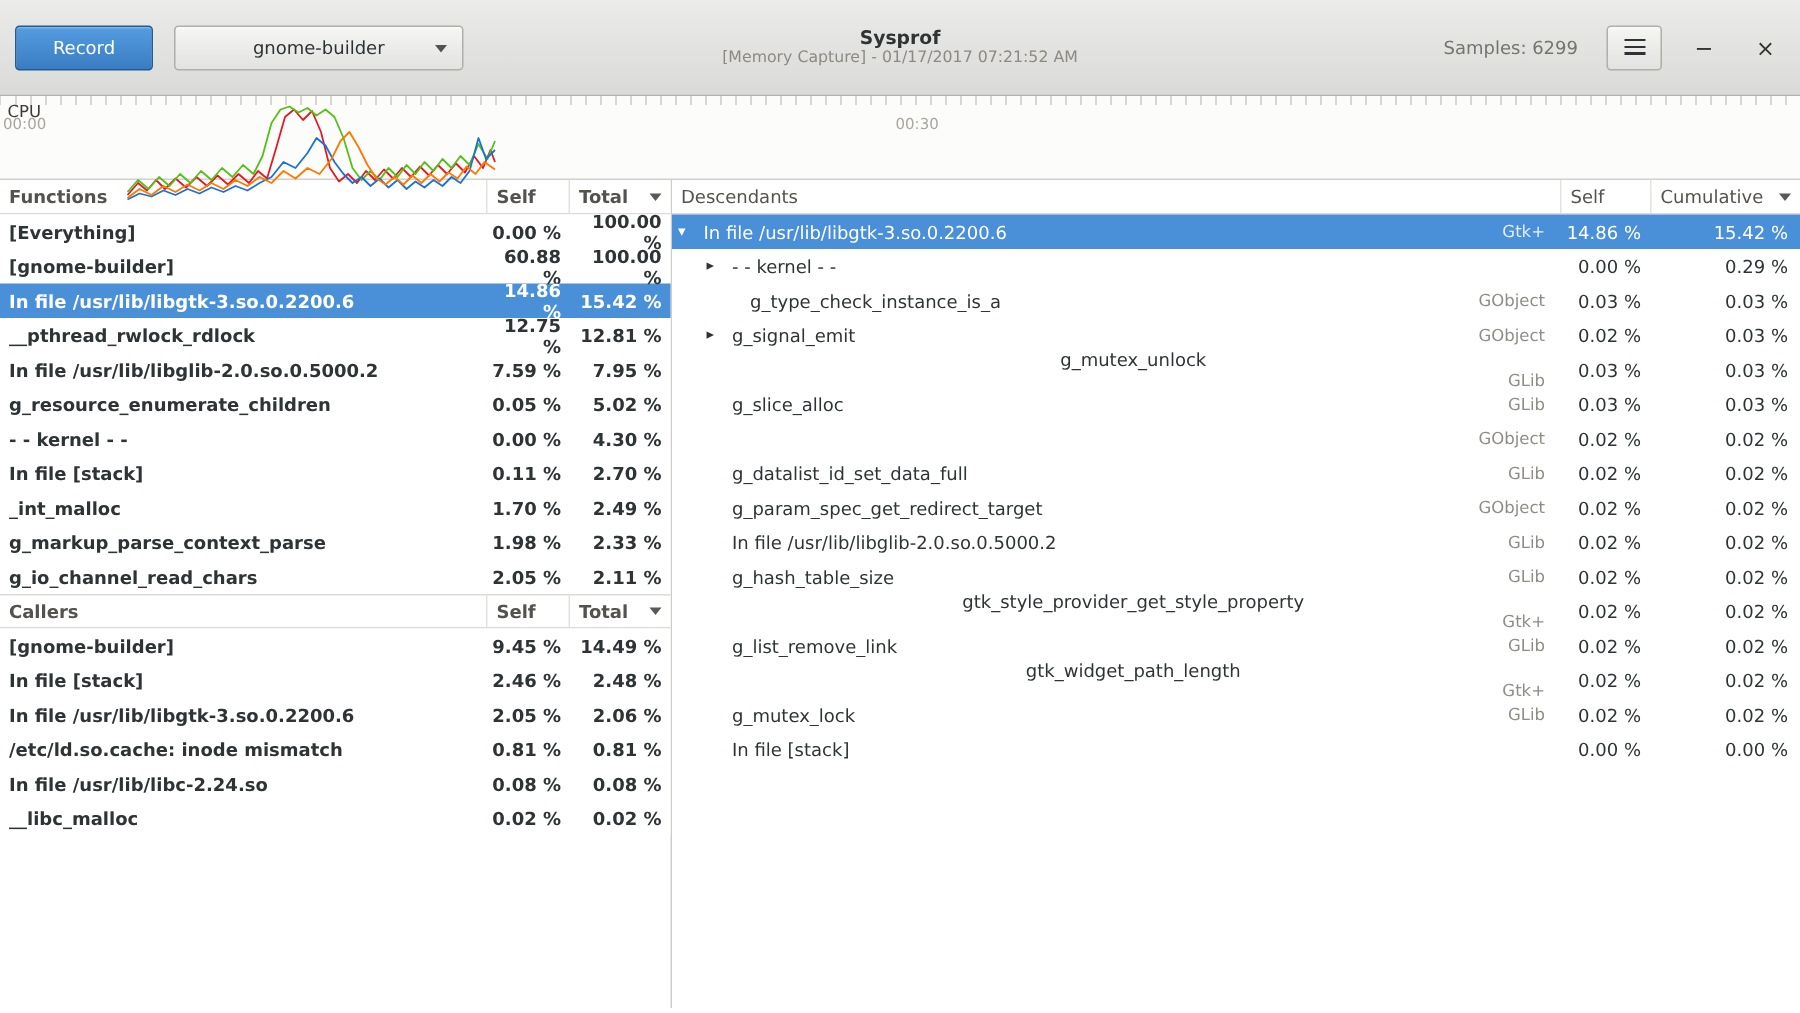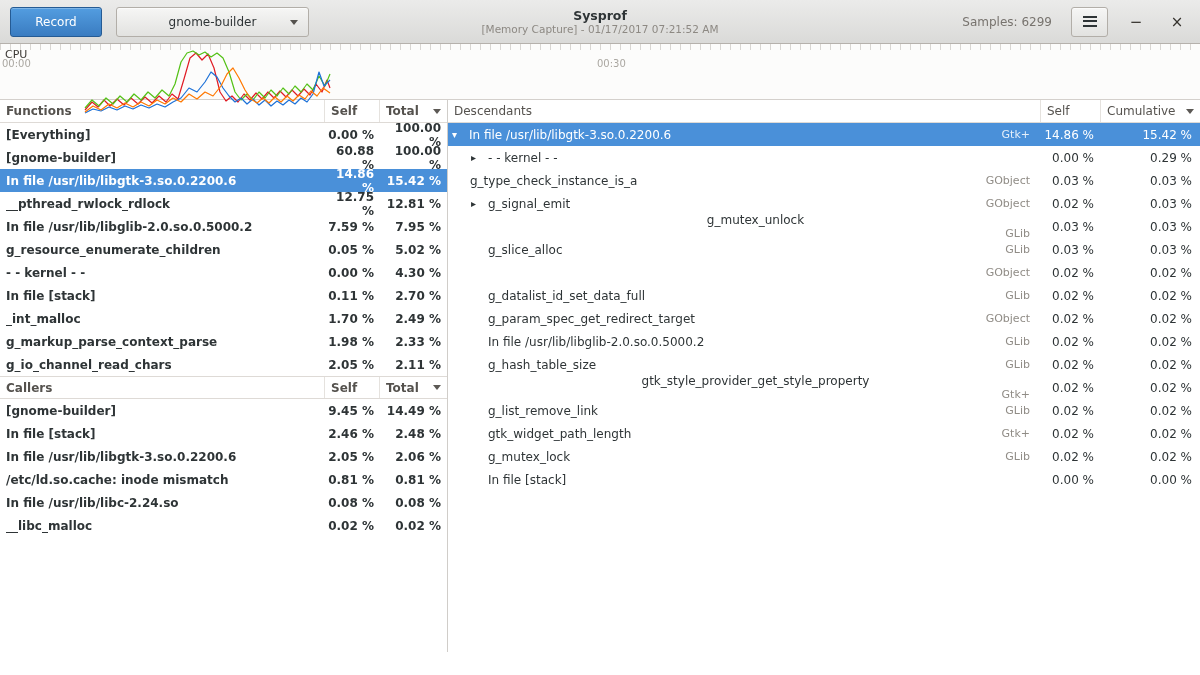--- a/index.html
+++ b/index.html
@@ -6,21 +6,21 @@
   html,body { margin:0; padding:0; }
   body {
     width:1200px; height:675px; overflow:hidden;
     font-family:"DejaVu Sans","Liberation Sans",sans-serif;
     font-size:12px; color:#2e3436; background:#fff;
   }
   button { font-family:inherit; cursor:default; }
 
   
   .headerbar {
-    height:44px; display:flex; align-items:center; gap:14px;
+    height:64px; display:flex; align-items:center; gap:14px;
     padding:0 10px; position:relative;
     background:linear-gradient(to bottom,#ebebea,#dadad8);
     border-bottom:1px solid #b5b1ac;
   }
   .btn {
     height:30px; border-radius:3px; border:1px solid #b2aea8;
     background:linear-gradient(to bottom,#f6f6f5,#e2e2e0);
     display:flex; align-items:center; justify-content:center;
     font-size:12px; color:#2e3436; padding:0 10px;
     box-shadow:inset 0 1px rgba(255,255,255,.6);
@@ -282,21 +282,21 @@
         <div class="trow">
           <div class="d-name" style="padding-left: 23px;">
             <span class="expander">▸</span>
             <span class="d-label">- - kernel - -</span>
             <span class="d-cat"></span>
           </div>
           <div class="d-self">0.00 %</div>
           <div class="d-cum">0.29 %</div>
         </div>
         <div class="trow">
-          <div class="d-name" style="padding-left: 5px; align-items: center;">
+          <div class="d-name" style="padding-left: 35px; align-items: center;">
             <span class="expander"></span>
             <span class="d-label">g_type_check_instance_is_a</span>
             <span class="d-cat">GObject</span>
           </div>
           <div class="d-self">0.03 %</div>
           <div class="d-cum">0.03 %</div>
         </div>
         <div class="trow">
           <div class="d-name" style="padding-left: 23px;">
             <span class="expander">▸</span>
@@ -380,21 +380,21 @@
         <div class="trow">
           <div class="d-name" style="padding-left: 23px;">
             <span class="expander"></span>
             <span class="d-label">g_list_remove_link</span>
             <span class="d-cat">GLib</span>
           </div>
           <div class="d-self">0.02 %</div>
           <div class="d-cum">0.02 %</div>
         </div>
         <div class="trow">
-          <div class="d-name" style="padding-left: 23px;">
+          <div class="d-name" style="padding-left: 23px; flex-direction: column;">
             <span class="expander"></span>
             <span class="d-label">gtk_widget_path_length</span>
             <span class="d-cat">Gtk+</span>
           </div>
           <div class="d-self">0.02 %</div>
           <div class="d-cum">0.02 %</div>
         </div>
         <div class="trow">
           <div class="d-name" style="padding-left: 23px;">
             <span class="expander"></span>

